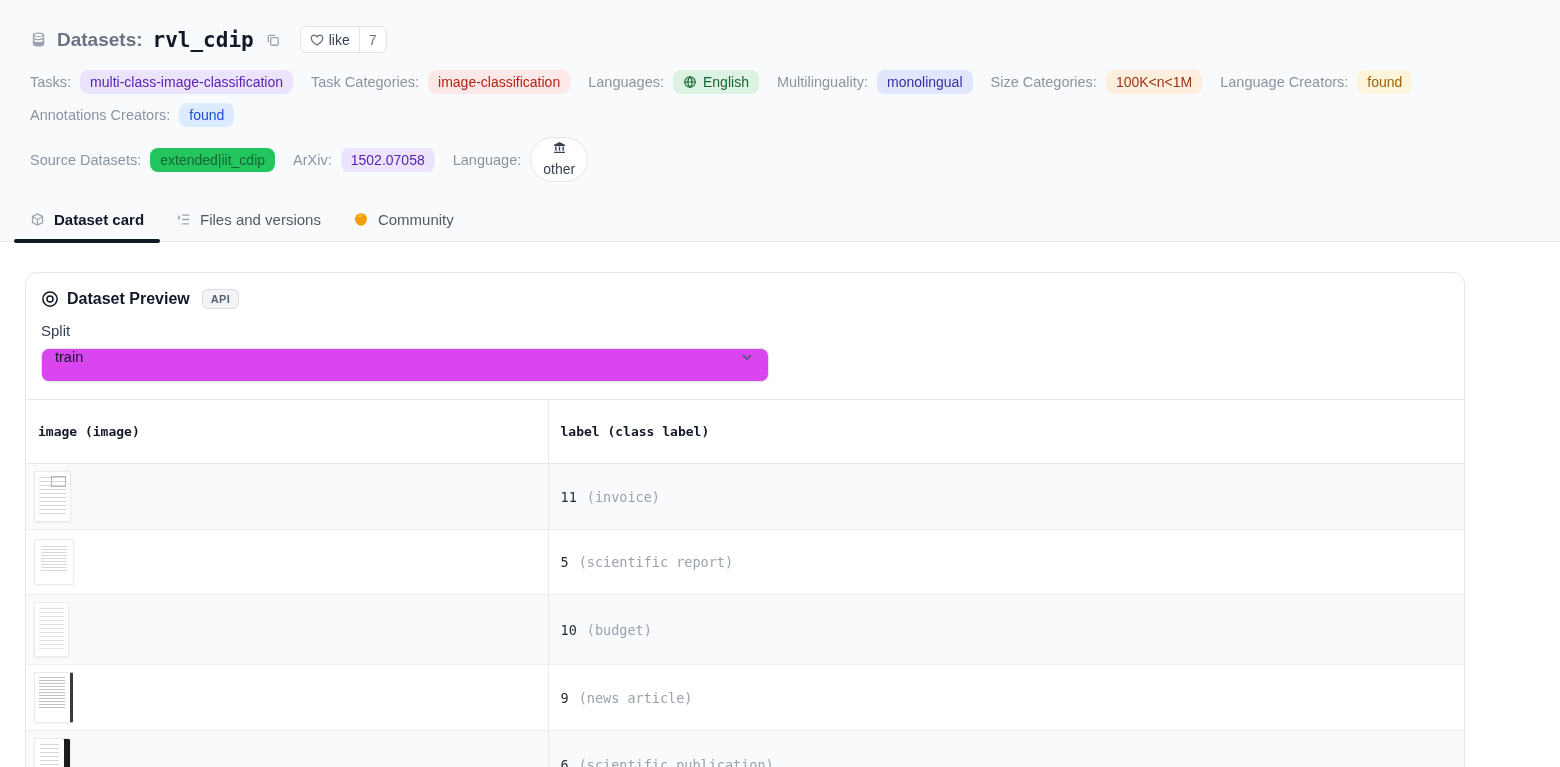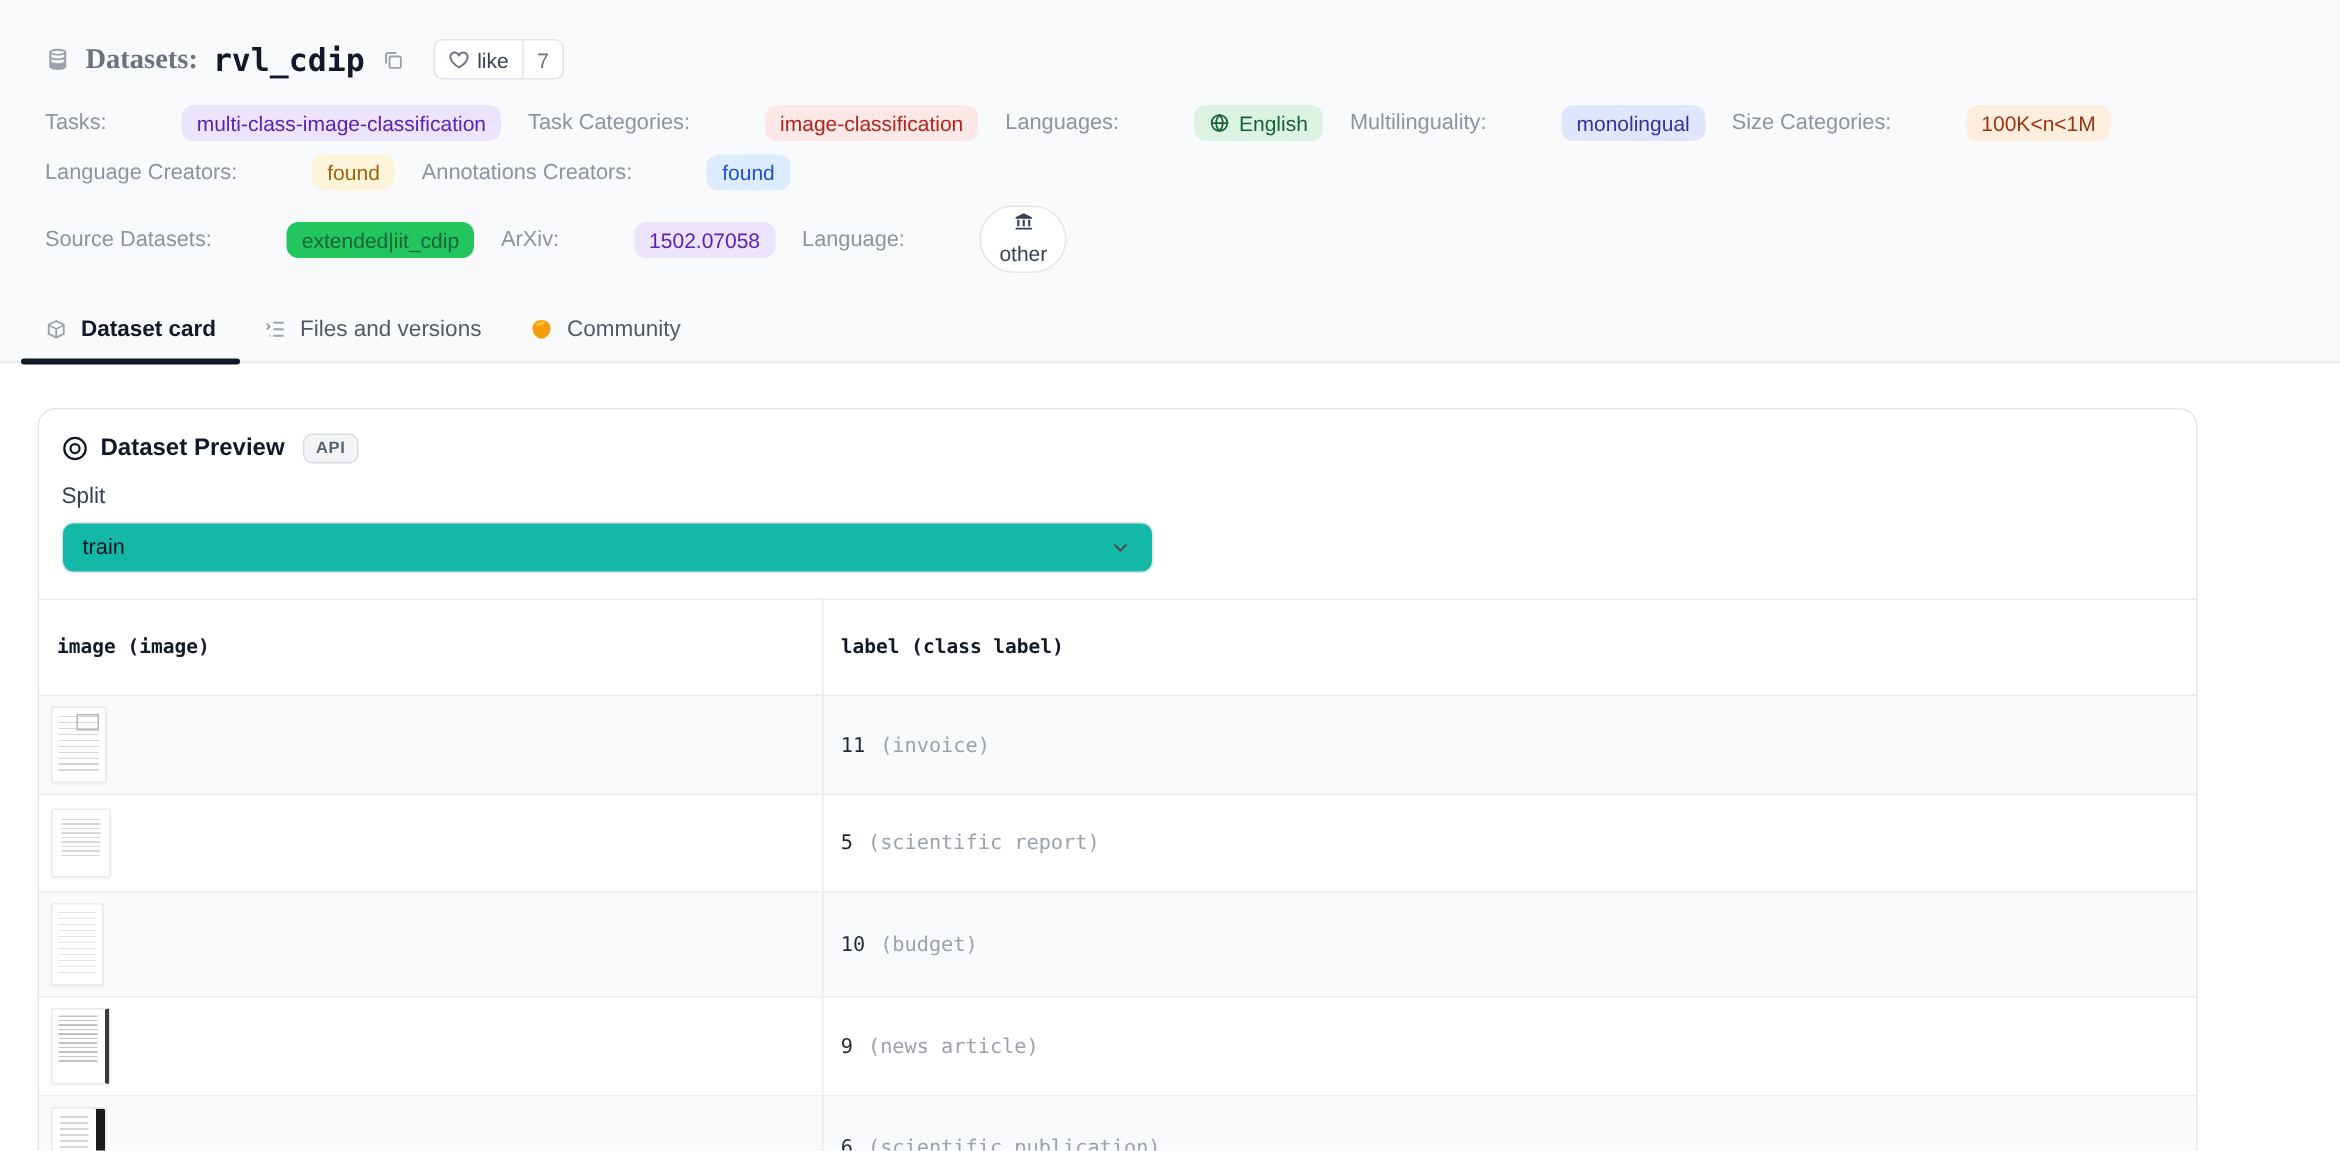--- a/index.html
+++ b/index.html
@@ -10,38 +10,38 @@
     color:#111827;
   }
 
   
   .site-header {
     background:#f9fafb;
     padding:26px 30px 0 30px;
     border-bottom:1px solid #e5e7eb;
   }
   .title-row { display:flex; align-items:center; gap:10px; margin-bottom:17px; }
-  .kind-label { font-size:19px; font-weight:700; color:#6b7280;font-family:Liberation Serif, serif; }
+  .kind-label { font-size:19px; font-weight:700; color:#6b7280; }
   .dataset-name { font-family:"DejaVu Sans Mono", monospace; font-size:21px; font-weight:700; color:#111827; }
   .icon-btn { background:none; border:none; cursor:pointer; display:inline-flex; align-items:center; padding:2px; }
   .like-btn {
     display:inline-flex; align-items:stretch; margin-left:8px;
     border:1px solid #e0e4e9; border-radius:6px; background:#fff; overflow:hidden;
     font-size:14px; color:#374151; cursor:pointer; height:27px;
   }
   .like-btn .like-main { display:flex; align-items:center; gap:5px; padding:0 9px; }
   .like-btn .like-count { display:flex; align-items:center; padding:0 9px; border-left:1px solid #e0e4e9; color:#6b7280; }
 
   .tag-row { display:flex; align-items:center; flex-wrap:wrap; row-gap:9px; column-gap:18px; margin-bottom:10px; }
   .tag-group { display:inline-flex; align-items:center; gap:9px; }
   .tag-group-label { font-size:14.5px; color:#8b94a1; }
   .tag-pill {
     display:inline-flex; align-items:center; gap:6px;
     font-size:14px; line-height:18px; padding:3px 10px;
-    border-radius:8px; cursor:pointer; white-space:nowrap;margin-left:41px;
+    border-radius:8px; cursor:pointer; white-space:nowrap;
   }
   .tag-pill.pill-bordered { border:1px solid #e2e6ea; border-radius:999px; padding:3px 12px; }
 
   
   .tabs { display:flex; align-items:flex-end; margin:20px 0 0 -16px; }
   .tab {
     position:relative; display:flex; align-items:center; gap:9px;
     padding:9px 16px 13px 16px; font-size:15px; color:#525a66; cursor:pointer;
   }
   .tab.active { font-weight:700; color:#111827; }
@@ -62,22 +62,22 @@
   .preview-title-row { display:flex; align-items:center; gap:8px; }
   .preview-title { font-size:16px; font-weight:700; color:#111827; }
   .api-badge {
     font-size:11px; font-weight:600; letter-spacing:.4px; color:#576273;
     background:#f3f4f6; border:1px solid #d8dce2; border-radius:6px;
     padding:3px 8px; cursor:pointer; margin-left:4px;
   }
   .split-label { margin-top:13px; font-size:15px; color:#374151; }
   .split-select {
     margin-top:9px; width:728px; height:34px;
-    border:1px solid #dfe3e8; border-radius:8px; background:#14b8a6;
-    display:flex; align-items:center; justify-content:space-between;
+    border:1px solid #dfe3e8; border-radius:8px; background:#d946ef;
+    display:flex; justify-content:space-between;
     padding:0 13px; font-size:14.5px; color:#111827; cursor:pointer;
     box-shadow:0 1px 1px rgba(0,0,0,.02);
   }
 
   
   table.preview-table { width:100%; border-collapse:collapse; table-layout:fixed; margin-top:17px; }
   .preview-table col.c-image { width:522px; }
   .preview-table th {
     font-family:"DejaVu Sans Mono", monospace; font-size:13px; font-weight:700;
     color:#111827; text-align:left; padding:24px 12px; background:#fff;

